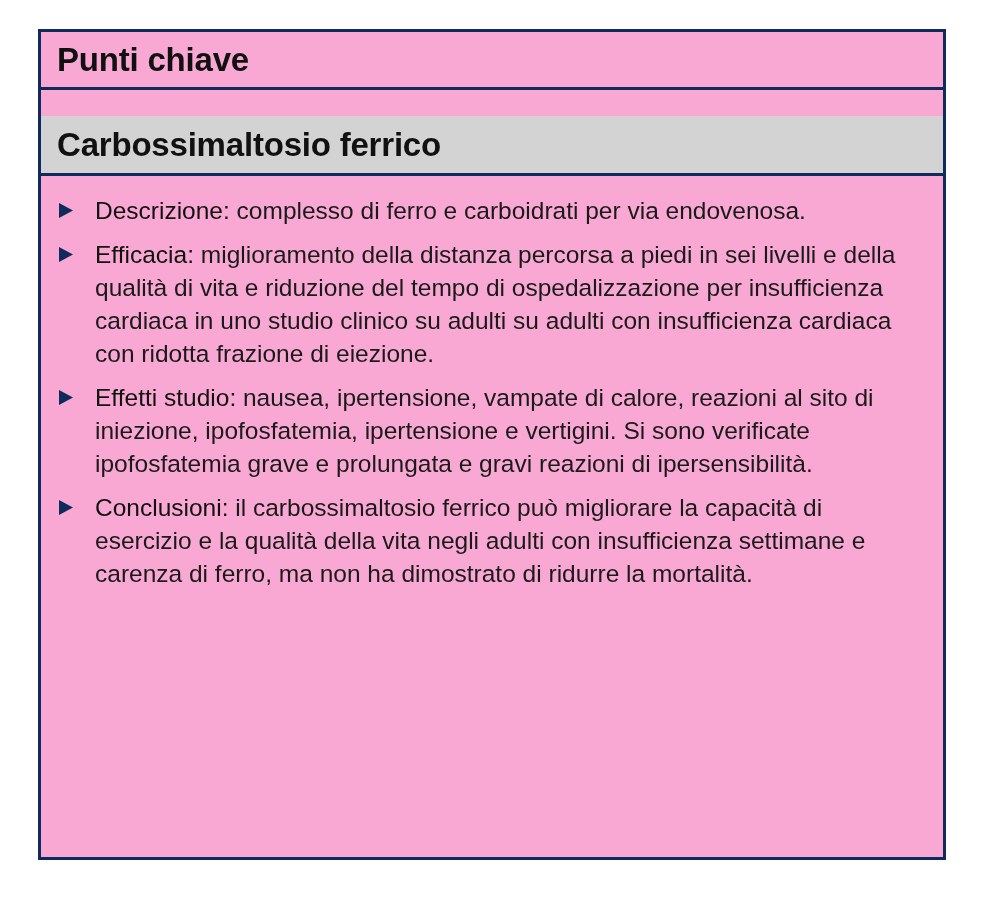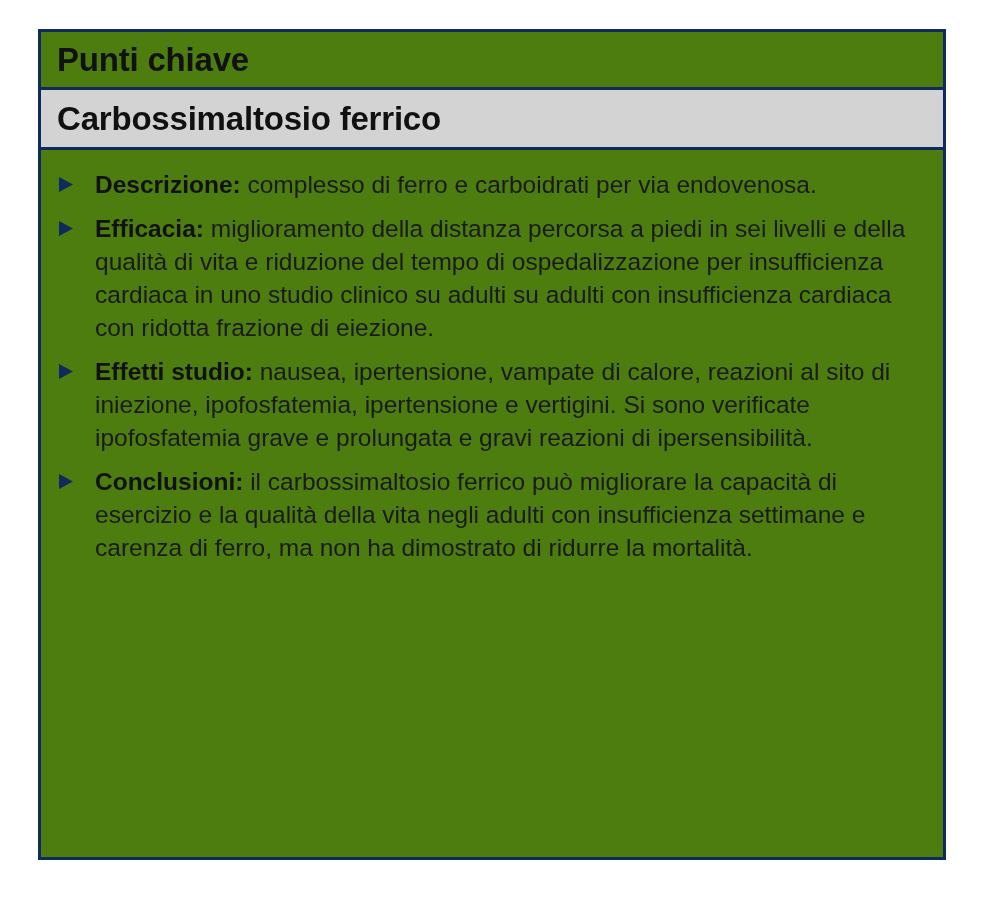--- a/index.html
+++ b/index.html
@@ -14,21 +14,21 @@
       font-family: "Liberation Sans", "DejaVu Sans", sans-serif;
       color: #1a1a1a;
     }
     .box {
       position: absolute;
       left: 38px;
       top: 29px;
       width: 902px;
       height: 825px;
       border: 3px solid #0f2a5c;
-      background: #4d7c0f;
+      background: #f9a8d4;
     }
     .title-row {
       height: 58px;
       border-bottom: 3px solid #0f2a5c;
       display: flex;
       align-items: center;
       padding-left: 16px;
       box-sizing: border-box;
     }
     .title {
@@ -38,20 +38,21 @@
       letter-spacing: -0.2px;
     }
     .subtitle-row {
       height: 60px;
       background: #d3d3d3;
       border-bottom: 3px solid #0f2a5c;
       display: flex;
       align-items: center;
       padding-left: 16px;
       box-sizing: border-box;
+      margin-top: 26px;
     }
     .subtitle {
       font-size: 33px;
       font-weight: bold;
       color: #111111;
       letter-spacing: -0.2px;
     }
     .body {
       padding: 18px 20px 0 16px;
     }
@@ -71,21 +72,21 @@
     .bullet svg {
       display: block;
     }
     .text {
       font-size: 24.5px;
       line-height: 33px;
       color: #1a1a1a;
       max-width: 835px;
     }
     .label {
-      font-weight: bold;
+      font-weight: normal;
       color: #111111;
       margin-top: 12px;
     }
   </style>
 </head>
 <body>
 
 <div class="box">
   <div class="title-row">
     <span class="title">Punti chiave</span>

